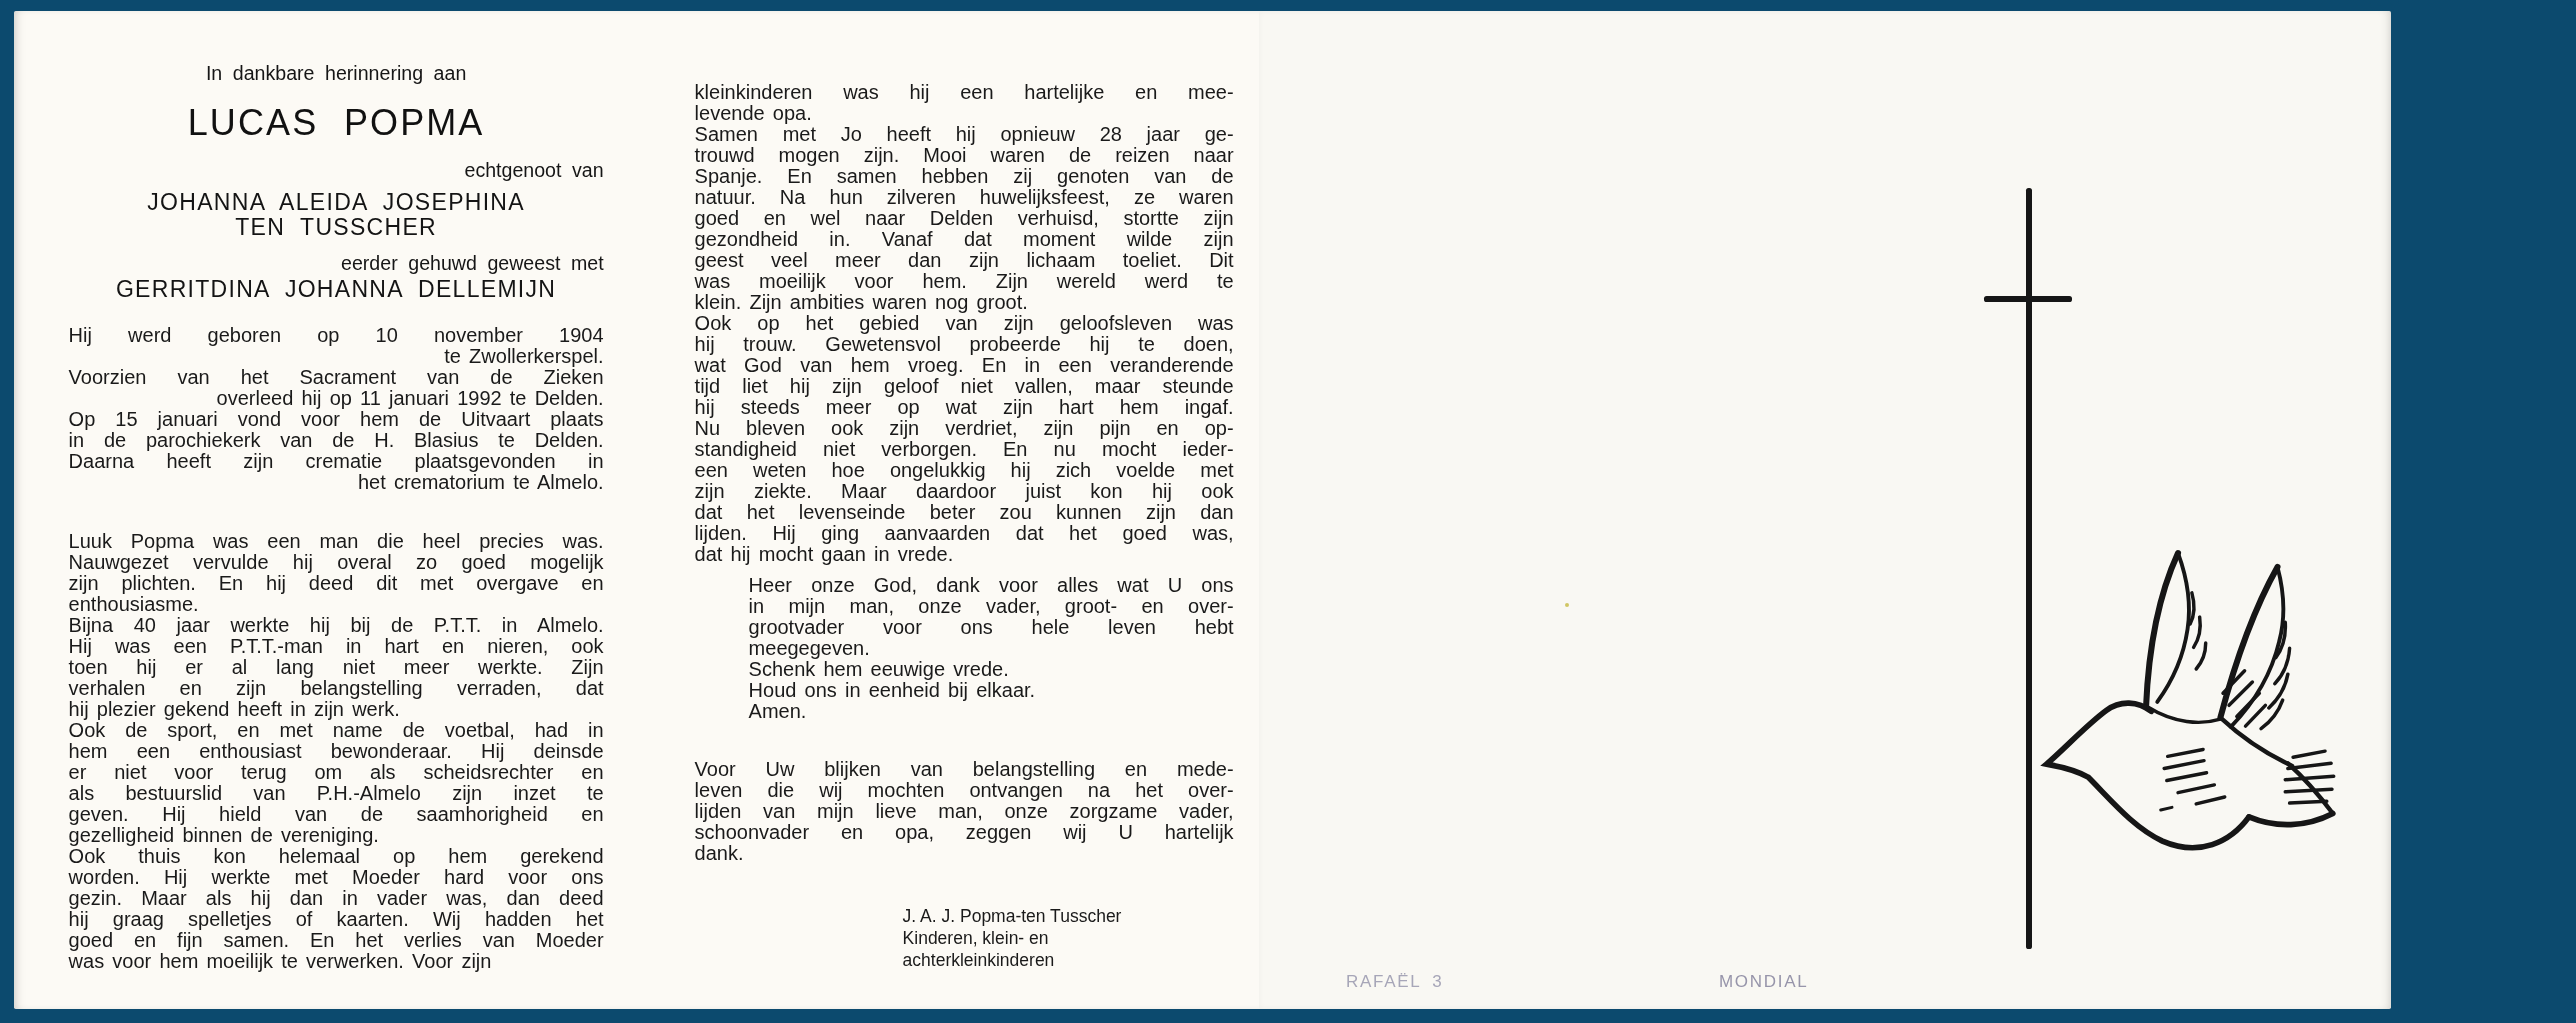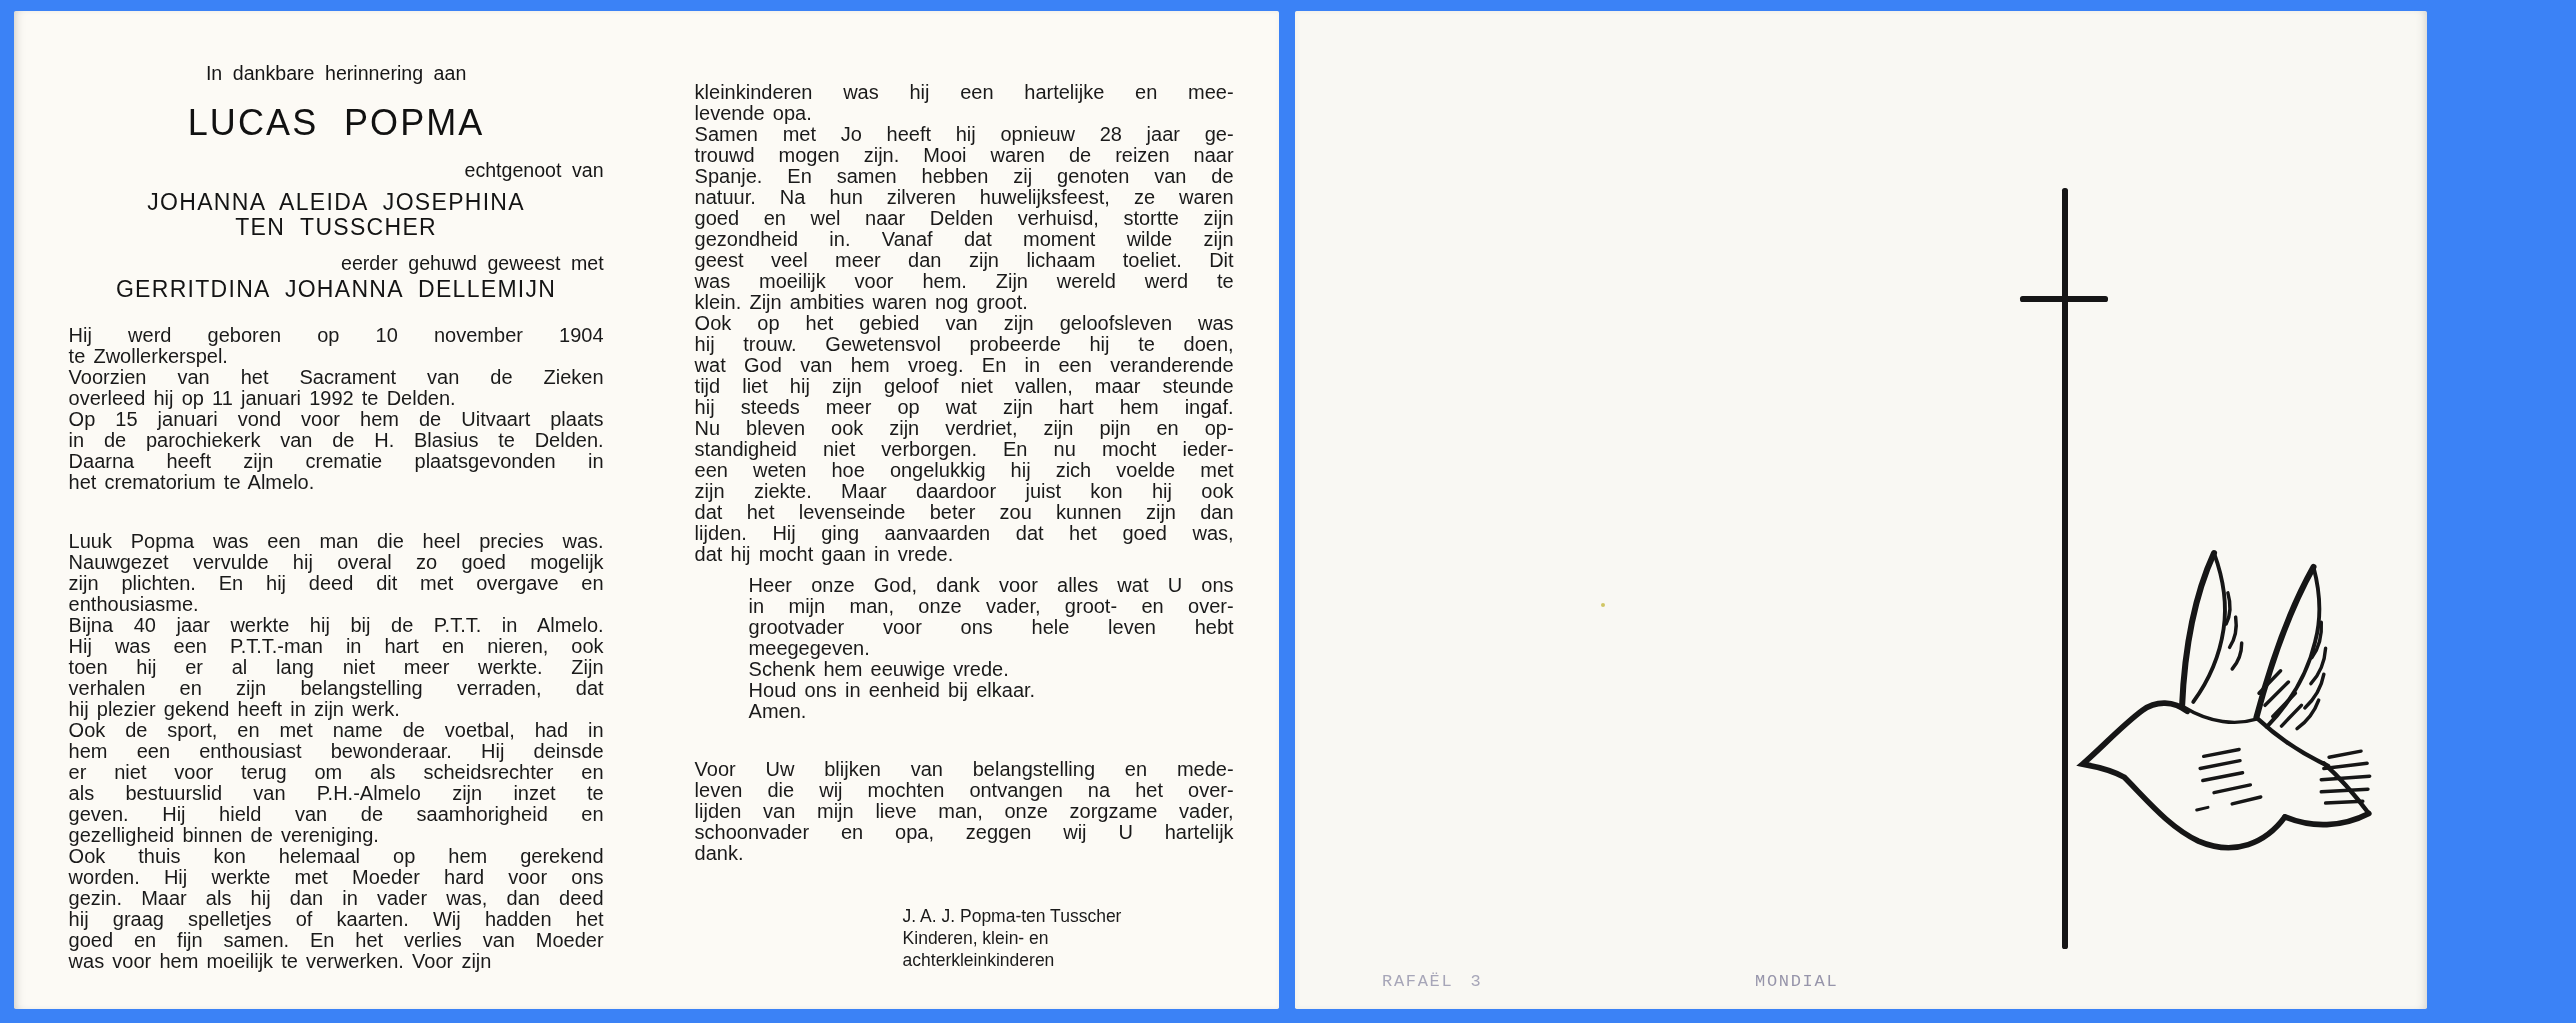--- a/index.html
+++ b/index.html
@@ -1,41 +1,41 @@
 <!DOCTYPE html>
 <html style="font-size:13.6px"><head>
 <meta charset="utf-8">
 <style>
   html,body{margin:0;padding:0;background:#c9c5c7;}
-  .scan{position:relative;width:2576px;height:1023px;background:#3b82f6;overflow:hidden;
+  .scan{position:relative;width:2576px;height:1023px;background:#0c4a6e;overflow:hidden;
         font-family:"Liberation Sans",sans-serif;color:#1a1a1a;}
   .panel{position:absolute;border-radius:1.7px;}
   .panel.left{left:13.6px;top:11px;width:1265px;height:998px;background:#fcfaf5;
               box-shadow:inset 8.5px 0 12px -8.5px rgba(0,0,0,.22), inset 0 0 6.8px rgba(0,0,0,.04);}
-  .panel.right{left:1295px;top:11px;width:1132px;height:998px;background:#f9f8f3;
-              box-shadow:inset -8.5px 0 12px -8.5px rgba(0,0,0,.18), inset 0 0 6.8px rgba(0,0,0,.04);font-family:Liberation Mono, monospace;}
+  .panel.right{left:1259px;top:11px;width:1132px;height:998px;background:#f9f8f3;
+              box-shadow:inset -8.5px 0 12px -8.5px rgba(0,0,0,.18), inset 0 0 6.8px rgba(0,0,0,.04);}
   .col{position:absolute;}
   .colA{left:55px;top:51px;width:535px;}
   .colB{left:681px;top:71px;width:539px;}
   .centered{text-align:center;}
   .intro{font-size:19.6px;line-height:22px;word-spacing:5.1px;color:#161616;}
   .deceased{font-size:36px;line-height:39px;letter-spacing:2.1px;word-spacing:13.6px;margin-top:19px;color:#111;}
   .lbl{font-size:19.6px;line-height:22px;word-spacing:5.1px;color:#161616;text-align:right;}
   .lbl.spouse{margin-top:17px;}
   .lbl.earlier{margin-top:11px;}
   .bigname{font-size:23px;line-height:25.6px;letter-spacing:1.3px;word-spacing:7.7px;color:#141414;}
   .bigname.first{margin-top:8.5px;}
   .bigname.last{margin-top:3.4px;}
   .txt{font-size:20px;line-height:21px;word-spacing:2.6px;}
   .vitals{margin-top:22px;}
   .bodytext{margin-top:38px;text-align:left;}
   .para{margin:0;}
   .line{min-height:21px;}
   .jl{text-align:justify;text-align-last:justify;-moz-text-align-last:justify;text-justify:inter-word;}
-  .vitals .line:not(.jl){text-align:left;}
+  .vitals .line:not(.jl){text-align:right;}
   .prayer{margin-top:10.2px;padding-left:54px;}
   .closing{margin-top:37px;}
   .signature{margin-top:41px;padding-left:208px;font-size:17.5px;line-height:22px;text-align:left;}
   
   .cross-v{position:absolute;left:767px;top:177px;width:6px;height:761px;background:#161616;border-radius:2.6px;}
   .cross-h{position:absolute;left:725px;top:285px;width:88px;height:6px;background:#161616;border-radius:2.6px;}
   .dove{position:absolute;left:772px;top:530px;width:320px;height:320px;}
   .stamp{position:absolute;top:961px;font-size:17px;letter-spacing:1.7px;word-spacing:5.1px;}
   .stamp.rafael{left:87px;color:#a7a6b8;}
   .stamp.mondial{left:460px;color:#9795aa;}

